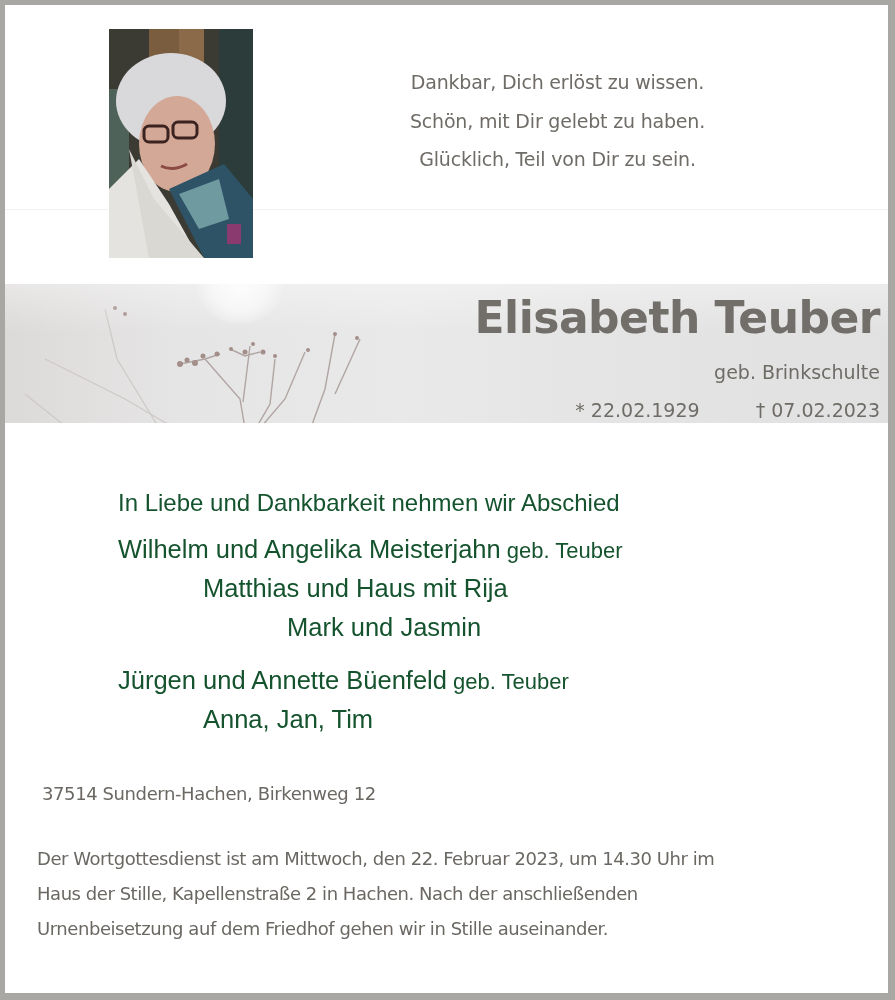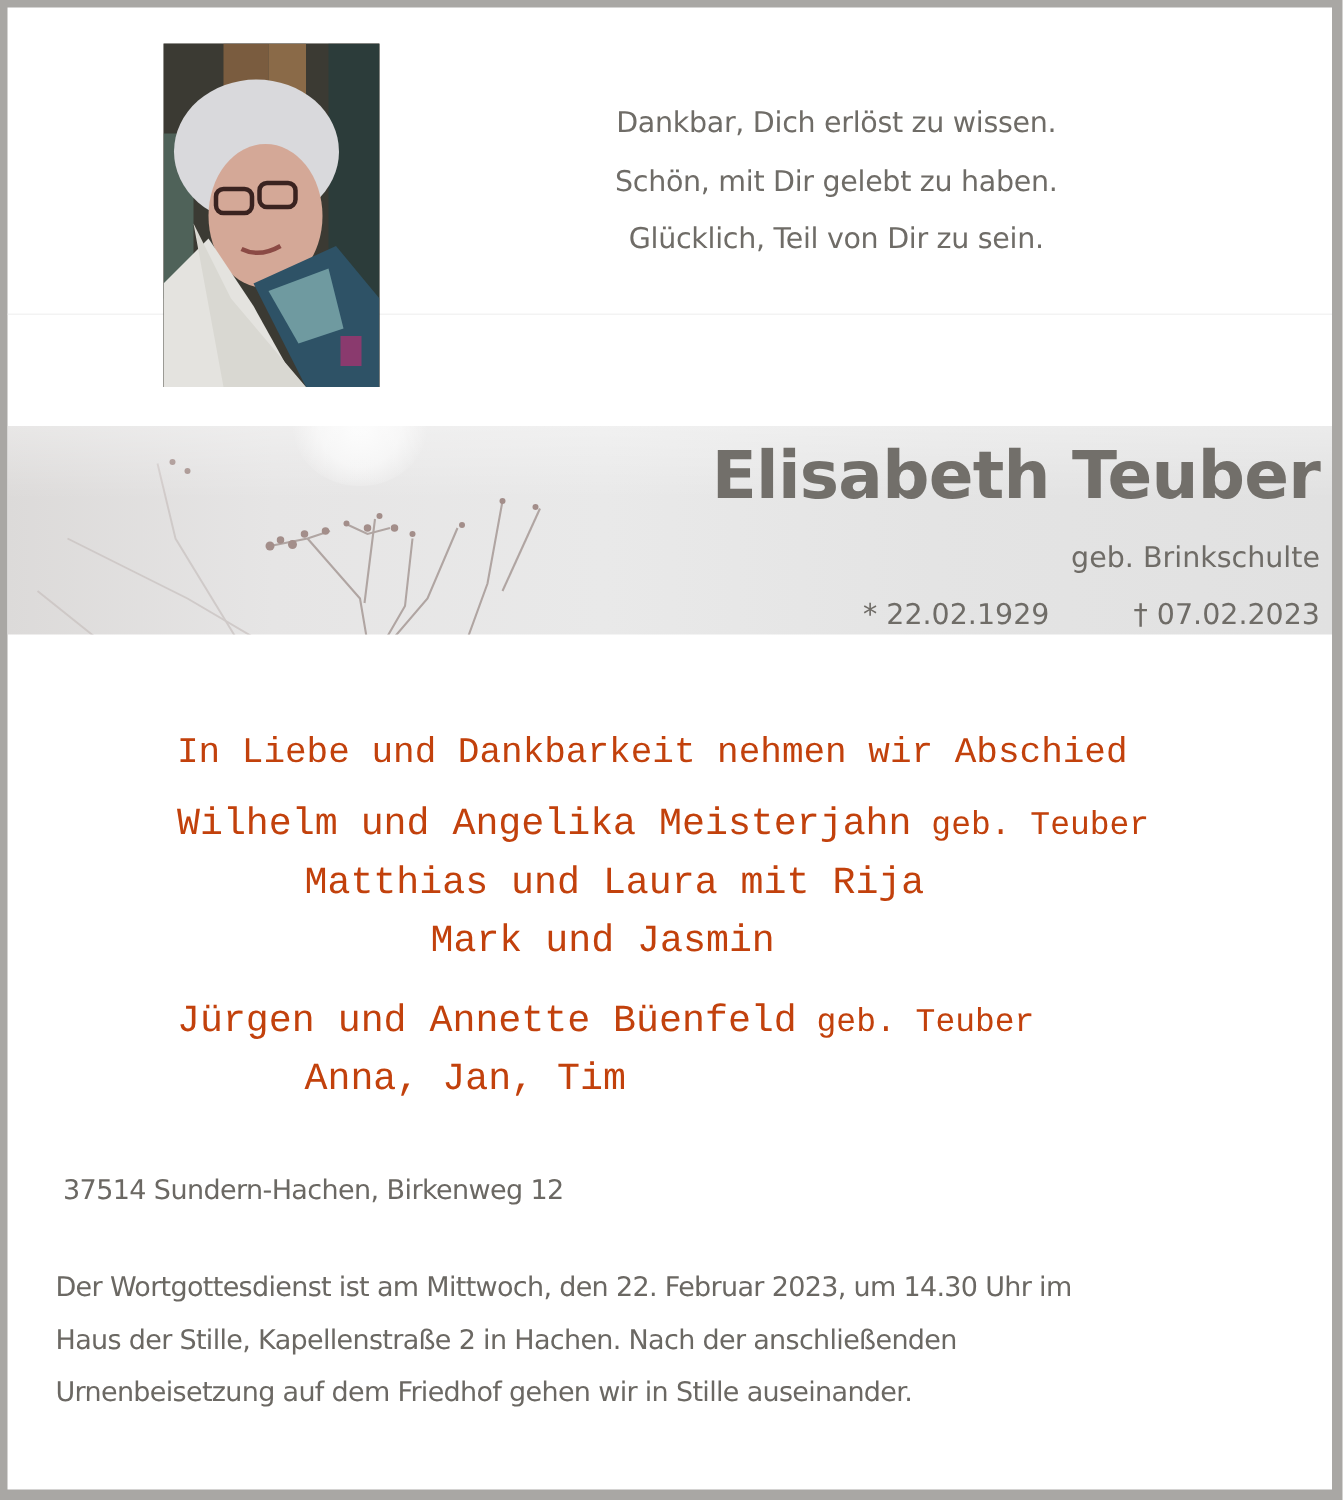--- a/index.html
+++ b/index.html
@@ -29,21 +29,21 @@
       background: linear-gradient(180deg, rgba(255,255,255,0.35) 0%, rgba(255,255,255,0) 30%, rgba(255,255,255,0) 85%, rgba(255,255,255,0.25) 100%); }
     .banner .plant { position: absolute; left: 0; top: 0; }
     .name { position: absolute; right: 8px; top: 8px; font-family: "DejaVu Sans", sans-serif; font-weight: bold;
       color: #726f6a; font-size: 44px; letter-spacing: -0.5px; white-space: nowrap; }
     .birthname { position: absolute; right: 8px; top: 77px; font-family: "DejaVu Sans", sans-serif;
       color: #6f6c67; font-size: 19px; white-space: nowrap; }
     .dates { position: absolute; right: 8px; top: 115px; font-family: "DejaVu Sans", sans-serif;
       color: #6f6c67; font-size: 19px; white-space: nowrap; }
     .dates span.born { margin-right: 50px; }
     
-    .family { font-family: Liberation Mono, monospace; color: #c2410c; position: absolute; white-space: nowrap; }
+    .family { font-family: Liberation Sans, sans-serif; color: #14532d; position: absolute; white-space: nowrap; }
     .f-intro { left: 113px; top: 484px; font-size: 24px; }
     .f-l1 { left: 113px; top: 530px; font-size: 25.5px; }
     .f-l2 { left: 198px; top: 569px; font-size: 25.5px; }
     .f-l3 { left: 282px; top: 608px; font-size: 25.5px; }
     .f-l4 { left: 113px; top: 661px; font-size: 25.5px; }
     .f-l5 { left: 198px; top: 700px; font-size: 25.5px; }
     .small-geb { font-size: 22px; }
     
     .address { position: absolute; left: 37px; top: 778px; font-family: "DejaVu Sans", sans-serif;
       color: #6b6863; font-size: 18px; white-space: nowrap; letter-spacing: -0.4px; }
@@ -126,21 +126,21 @@
       <span class="born">* 22.02.1929</span>
       <span>† 07.02.2023</span>
     </div>
   </div>
 
   <div class="family f-intro">In Liebe und Dankbarkeit nehmen wir Abschied</div>
   <div class="family f-l1">
     <span>Wilhelm und Angelika Meisterjahn</span><span class="small-geb"> geb. Teuber</span>
   </div>
   <div class="family f-l2">
-    <span>Matthias und Laura mit Rija</span>
+    <span>Matthias und Haus mit Rija</span>
   </div>
   <div class="family f-l3">
     <span>Mark und Jasmin</span>
   </div>
   <div class="family f-l4">
     <span>Jürgen und Annette Büenfeld</span><span class="small-geb"> geb. Teuber</span>
   </div>
   <div class="family f-l5">
     <span>Anna, Jan, Tim</span>
   </div>

